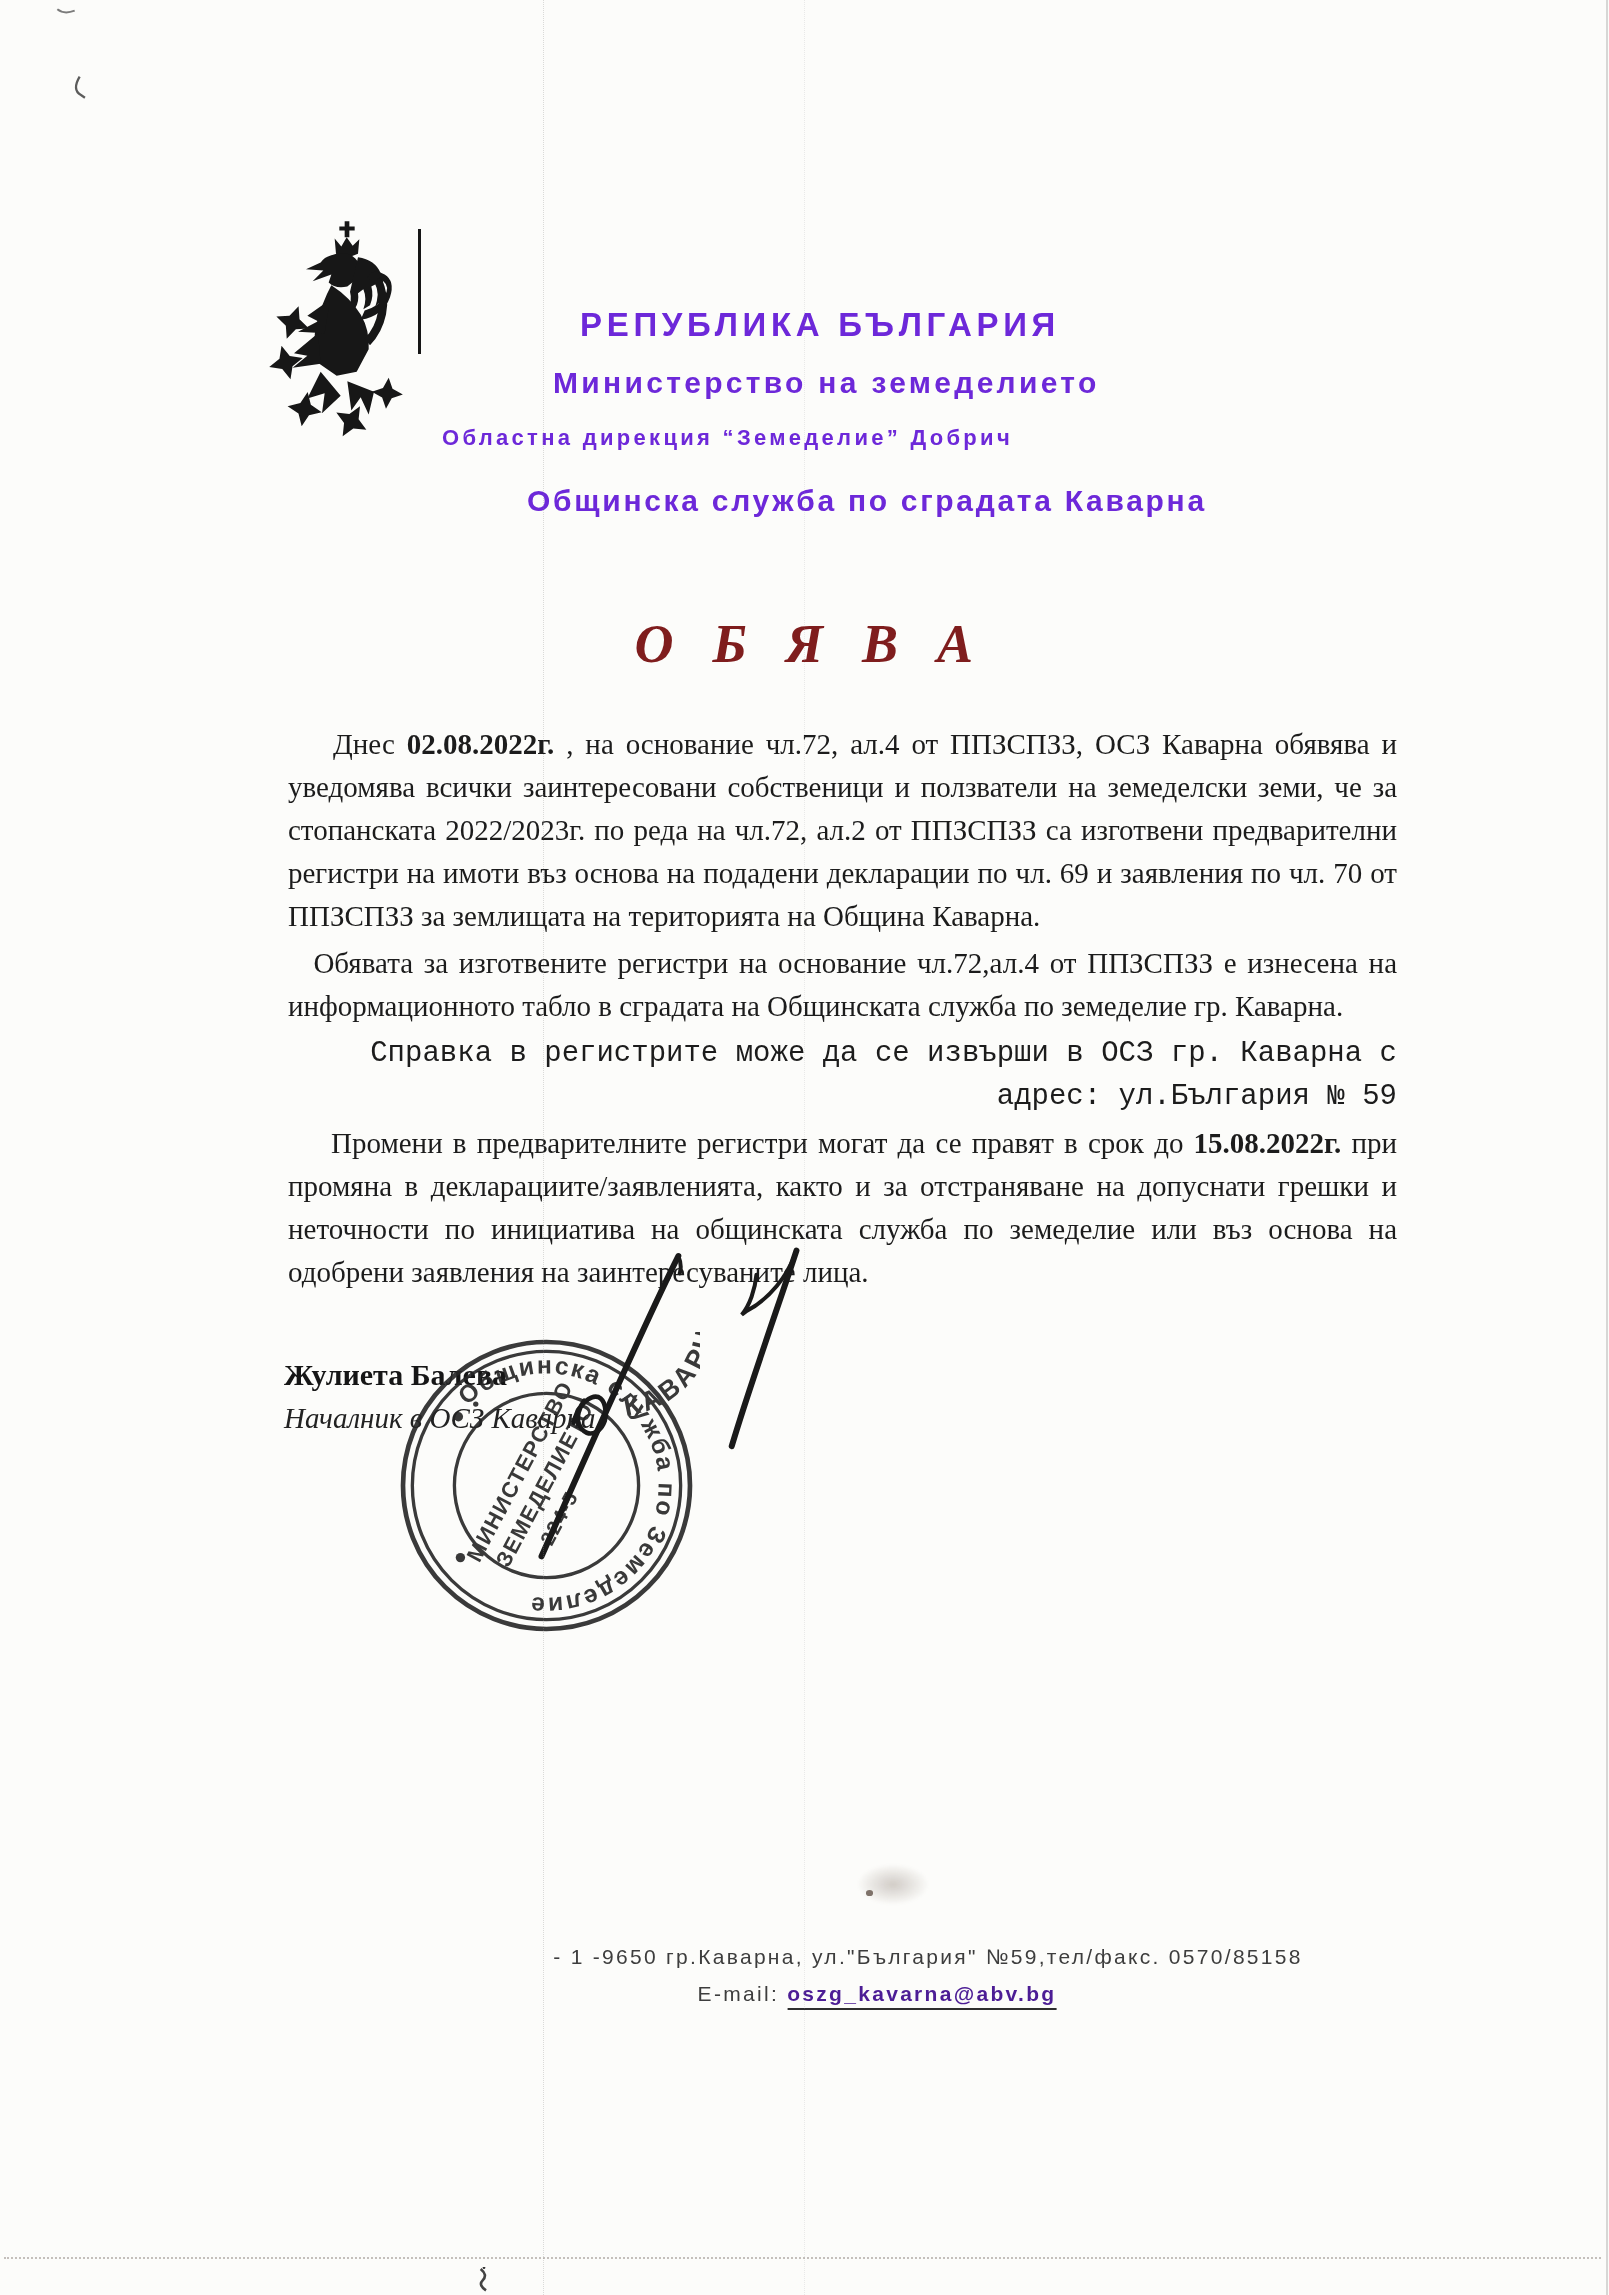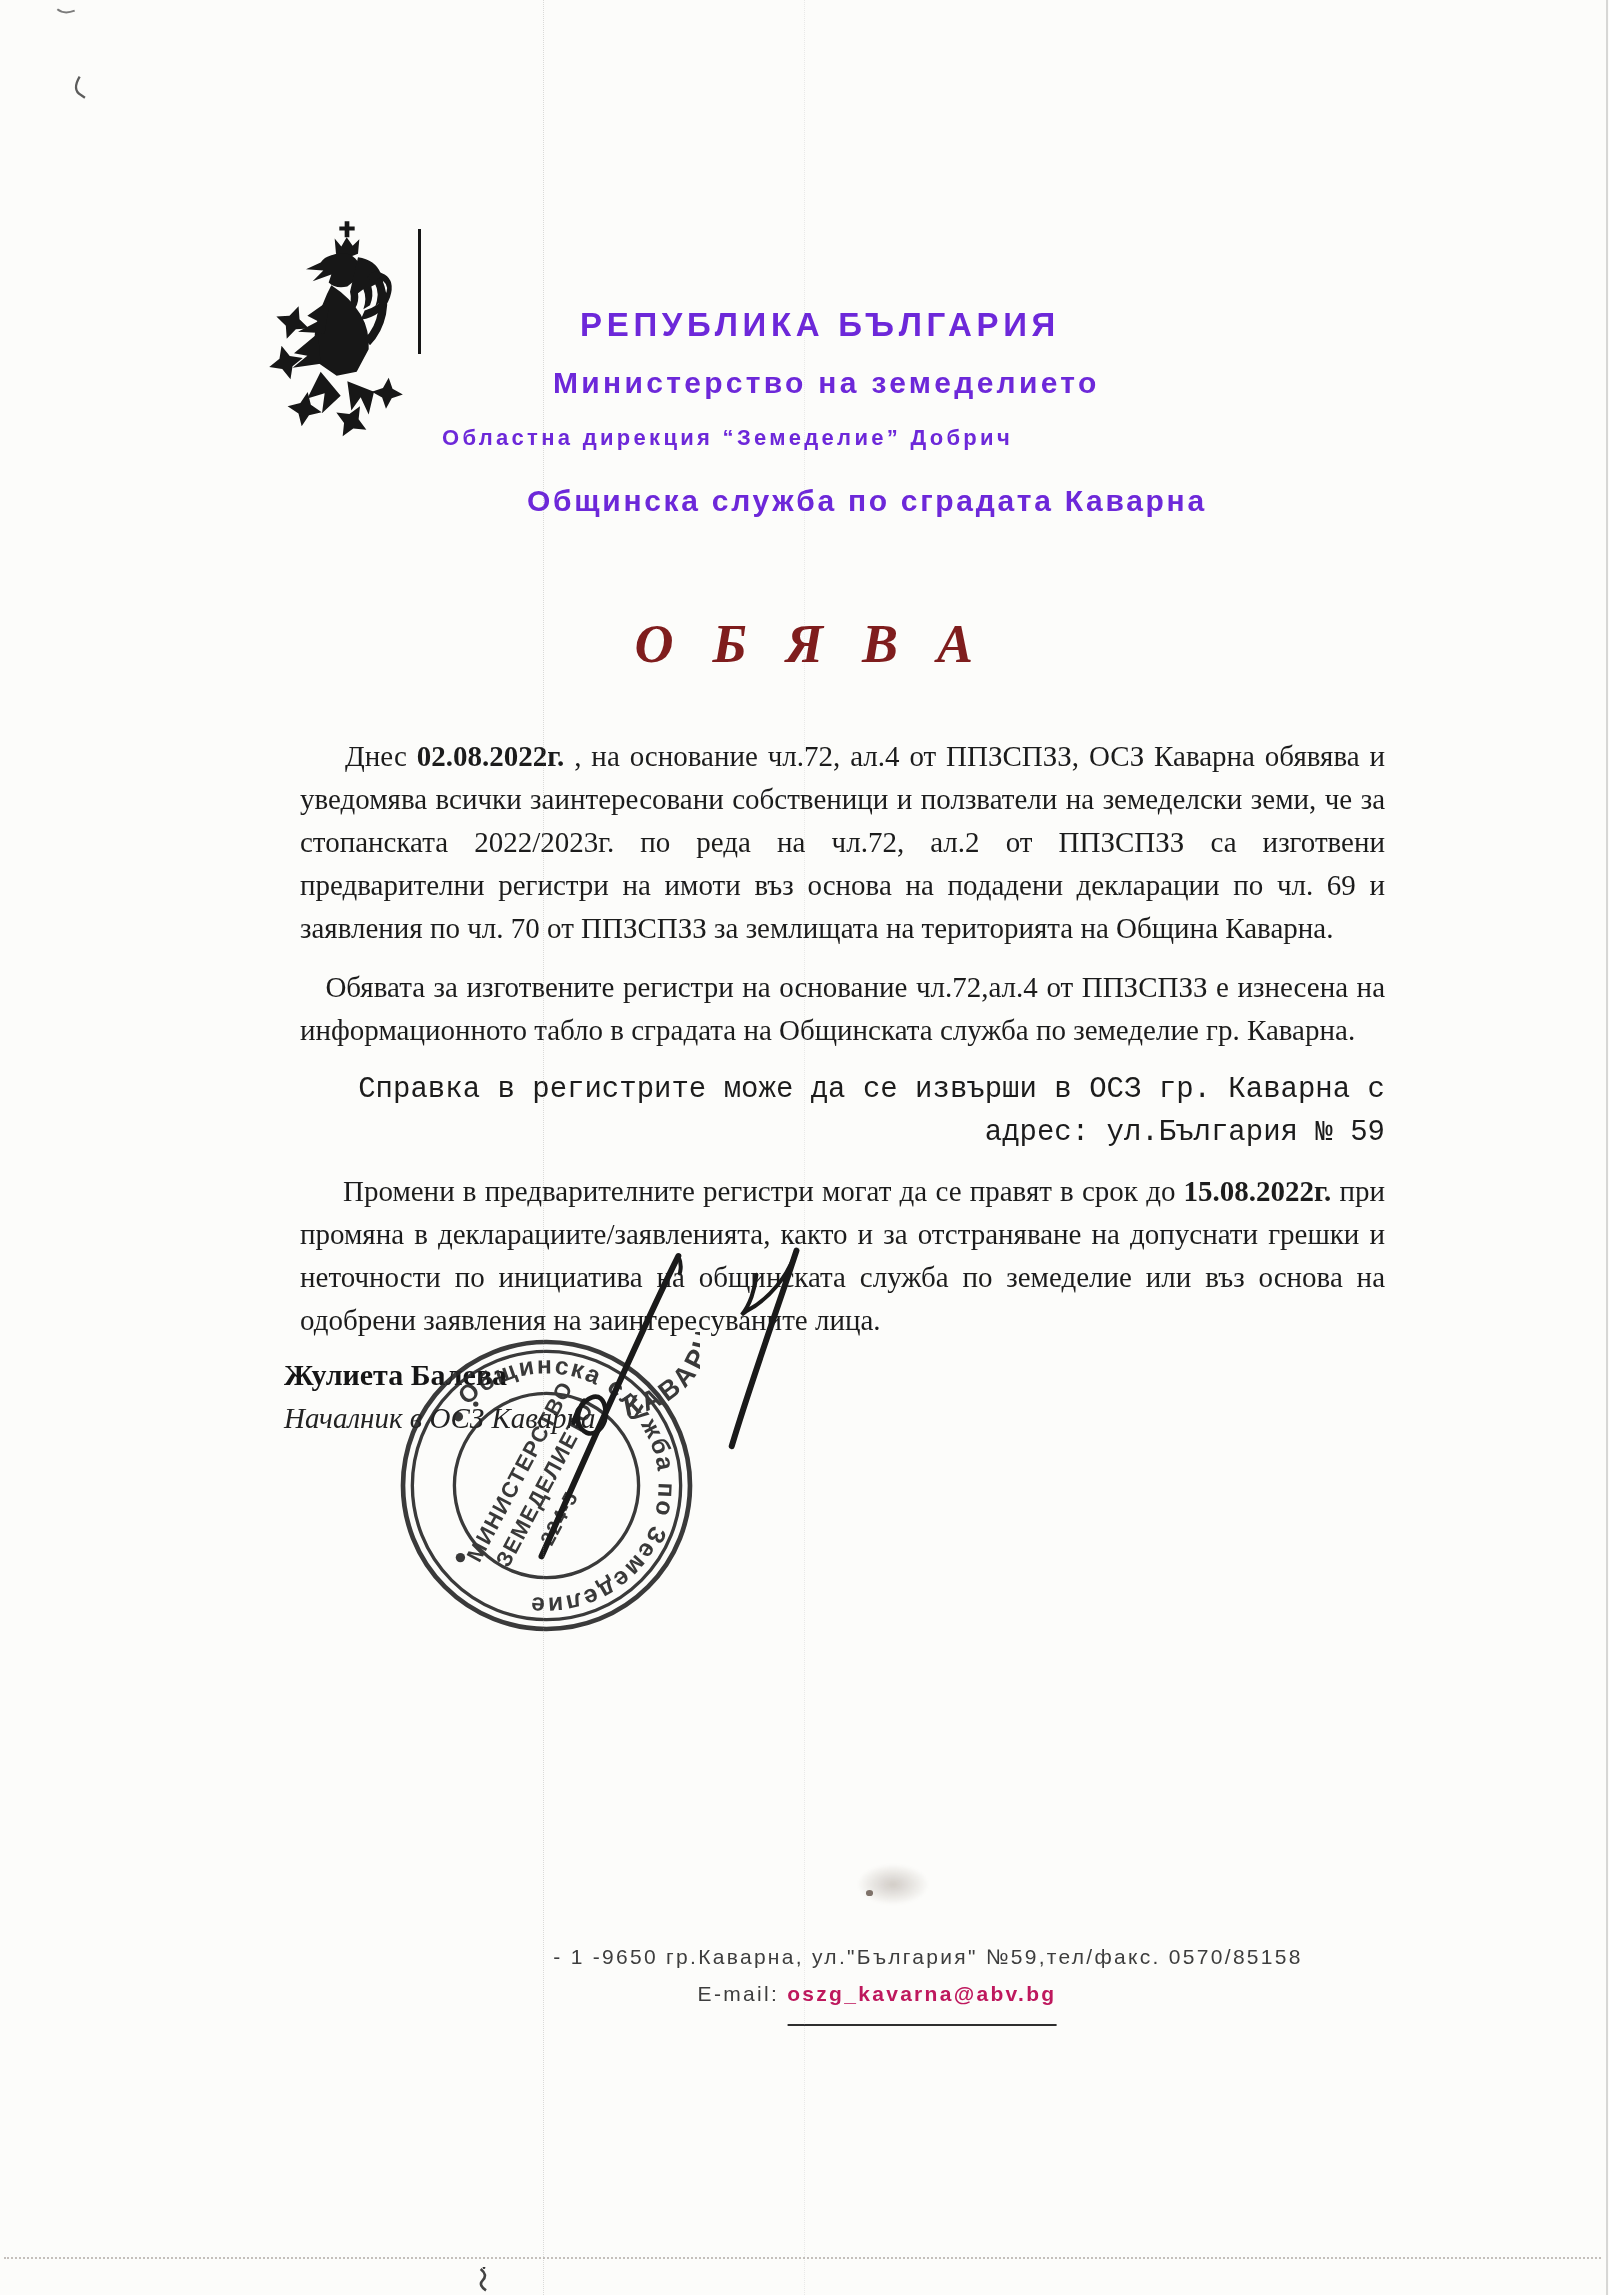--- a/index.html
+++ b/index.html
@@ -21,38 +21,38 @@
     position:absolute; left:284px; top:613px; width:1049px;
     text-align:center; font-size:54px; font-weight:bold; letter-spacing:9.4px; word-spacing:6.7px;
     color:#7f1d1d;
     font-style:italic;
   }
   
   .content{
     position:absolute; left:284px; top:719px; width:1117px;
     font-size:29px; line-height:43px; text-align:justify; color:#1c1c1c;
   }
-  .content p{margin:16px;}
+  .content p{margin:4px;}
   .p1{text-indent:45px;}
   .p2{margin-top:20px; text-indent:25.4px;}
   .p3{margin-top:20px; text-indent:21.4px; text-align:right;font-family:Liberation Mono, monospace;}
   .p4{margin-top:33px; text-indent:43px;}
   
   .sig-name{position:absolute; left:284px; top:1358px; font-size:30px; font-weight:bold; white-space:nowrap; color:#161616;}
   .sig-pos{position:absolute; left:284px; top:1402px; font-size:29px; font-style:italic; white-space:nowrap; color:#222;}
   .stamp{position:absolute; left:393px; top:1332px; width:307px; height:307px; opacity:.9;}
   .pen{position:absolute; left:508px; top:1236px; width:334px; height:347px;}
   
   .f1{position:absolute; left:928px; top:1945px; transform:translateX(-50%);
       font-family:"Liberation Sans", sans-serif; font-size:21px; letter-spacing:2.3px;
       color:#3d3d3d; white-space:nowrap;}
   .f2{position:absolute; left:877px; top:1982px; transform:translateX(-50%);
       font-family:"Liberation Sans", sans-serif; font-size:21px; letter-spacing:2.3px;
       color:#3d3d3d; white-space:nowrap;}
-  .f2 .email{font-weight:bold; color:#be185d; border-bottom:2px solid #2e2e2e; padding-bottom:19px;}
+  .f2 .email{font-weight:bold; color:#4c1d95; border-bottom:2px solid #2e2e2e; padding-bottom:3px;}
   
   .vline1{position:absolute; left:543px; top:0; height:2295px; width:0; border-left:1.3px dotted rgba(140,140,140,.30);}
   .vline2{position:absolute; left:804px; top:0; height:2295px; width:0; border-left:1.3px dotted rgba(150,150,150,.18);}
   .hdots{position:absolute; left:4px; top:2257px; width:1597px; height:0; border-top:2px dotted rgba(150,140,135,.55);}
   .redge{position:absolute; left:1606px; top:0; width:2px; height:2295px; background:rgba(120,120,120,.28);}
   .smudge{position:absolute; left:857px; top:1864px; width:72px; height:41px;
       background:radial-gradient(closest-side, rgba(120,104,92,.32), rgba(120,104,92,0)); filter:blur(1.3px);}
   .smudge-dot{position:absolute; left:866px; top:1890px; width:7.4px; height:6px; border-radius:50%;
       background:rgba(88,72,62,.75); filter:blur(0.7px);}
   .mark{position:absolute;}

